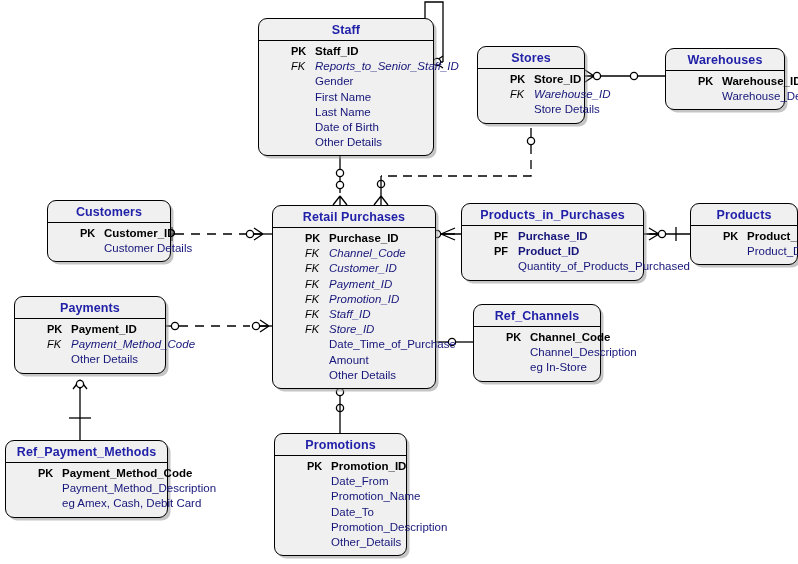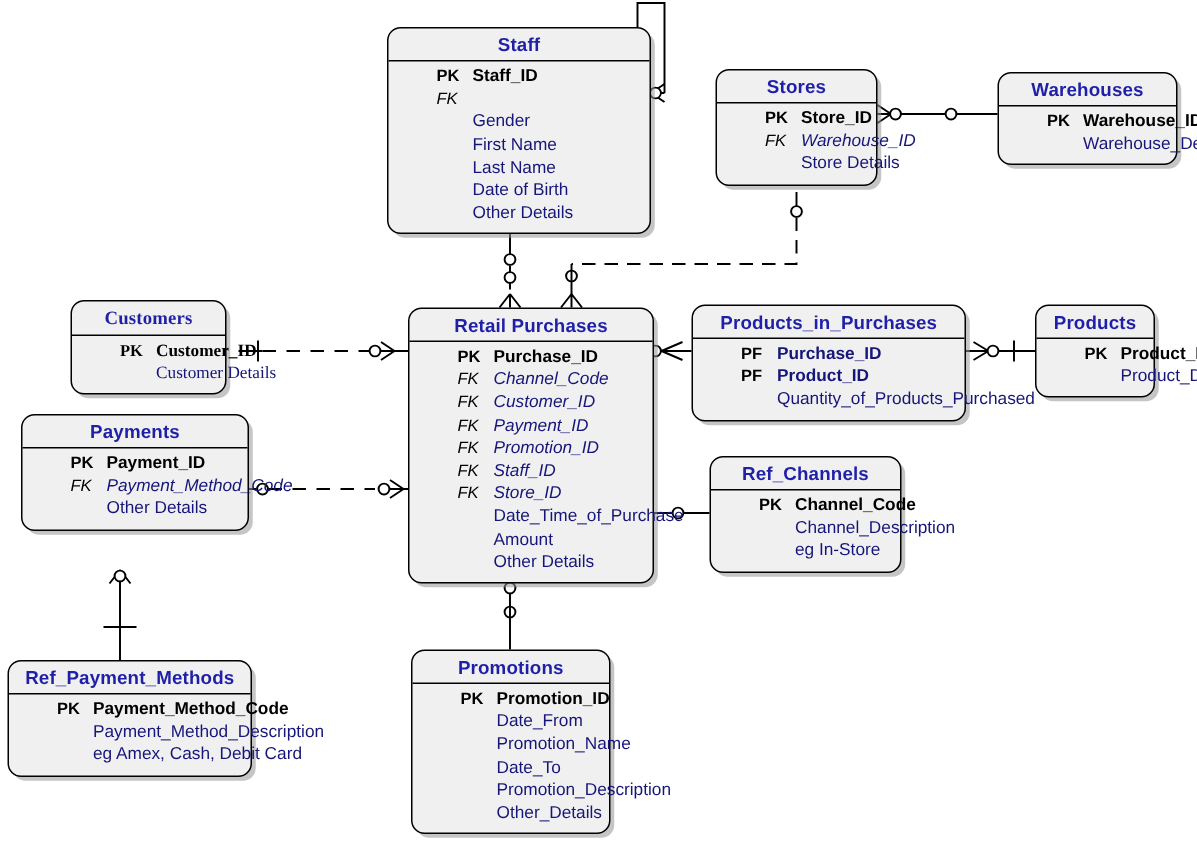--- a/index.html
+++ b/index.html
@@ -162,20 +162,21 @@
   <div id="entity-host">
       <div class="entity" style="left: 258px; top: 18px; width: 176px;">
         <div class="ent-title">Staff</div>
         <div class="ent-body">
           <div class="attr pk">
             <span class="key">PK</span>
             <span class="nm">Staff_ID</span>
           </div>
           <div class="attr fk">
             <span class="key">FK</span>
+            <span class="nm">Reports_to_Senior_Staff_ID</span>
           </div>
           <div class="attr plain">
             <span class="key"></span>
             <span class="nm">Gender</span>
           </div>
           <div class="attr plain">
             <span class="key"></span>
             <span class="nm">First Name</span>
           </div>
           <div class="attr plain">
@@ -215,21 +216,21 @@
           <div class="attr pk">
             <span class="key">PK</span>
             <span class="nm">Warehouse_ID</span>
           </div>
           <div class="attr plain">
             <span class="key"></span>
             <span class="nm">Warehouse_Details</span>
           </div>
         </div>
       </div>
-      <div class="entity" style="left: 47px; top: 200px; width: 104px; font-family: Liberation Serif, serif;">
+      <div class="entity" style="left: 47px; top: 200px; width: 124px;">
         <div class="ent-title">Customers</div>
         <div class="ent-body">
           <div class="attr pk">
             <span class="key">PK</span>
             <span class="nm">Customer_ID</span>
           </div>
           <div class="attr plain">
             <span class="key"></span>
             <span class="nm">Customer Details</span>
           </div>
@@ -290,34 +291,34 @@
           <div class="attr pf">
             <span class="key">PF</span>
             <span class="nm">Product_ID</span>
           </div>
           <div class="attr plain">
             <span class="key"></span>
             <span class="nm">Quantity_of_Products_Purchased</span>
           </div>
         </div>
       </div>
-      <div class="entity" style="left: 690px; top: 203px; width: 80px;">
+      <div class="entity" style="left: 690px; top: 203px; width: 108px;">
         <div class="ent-title">Products</div>
         <div class="ent-body">
           <div class="attr pk">
             <span class="key">PK</span>
             <span class="nm">Product_ID</span>
           </div>
           <div class="attr plain">
             <span class="key"></span>
             <span class="nm">Product_Details</span>
           </div>
         </div>
       </div>
-      <div class="entity" style="left: 14px; top: 276px; width: 152px;">
+      <div class="entity" style="left: 14px; top: 296px; width: 152px;">
         <div class="ent-title">Payments</div>
         <div class="ent-body">
           <div class="attr pk">
             <span class="key">PK</span>
             <span class="nm">Payment_ID</span>
           </div>
           <div class="attr fk">
             <span class="key">FK</span>
             <span class="nm">Payment_Method_Code</span>
           </div>

